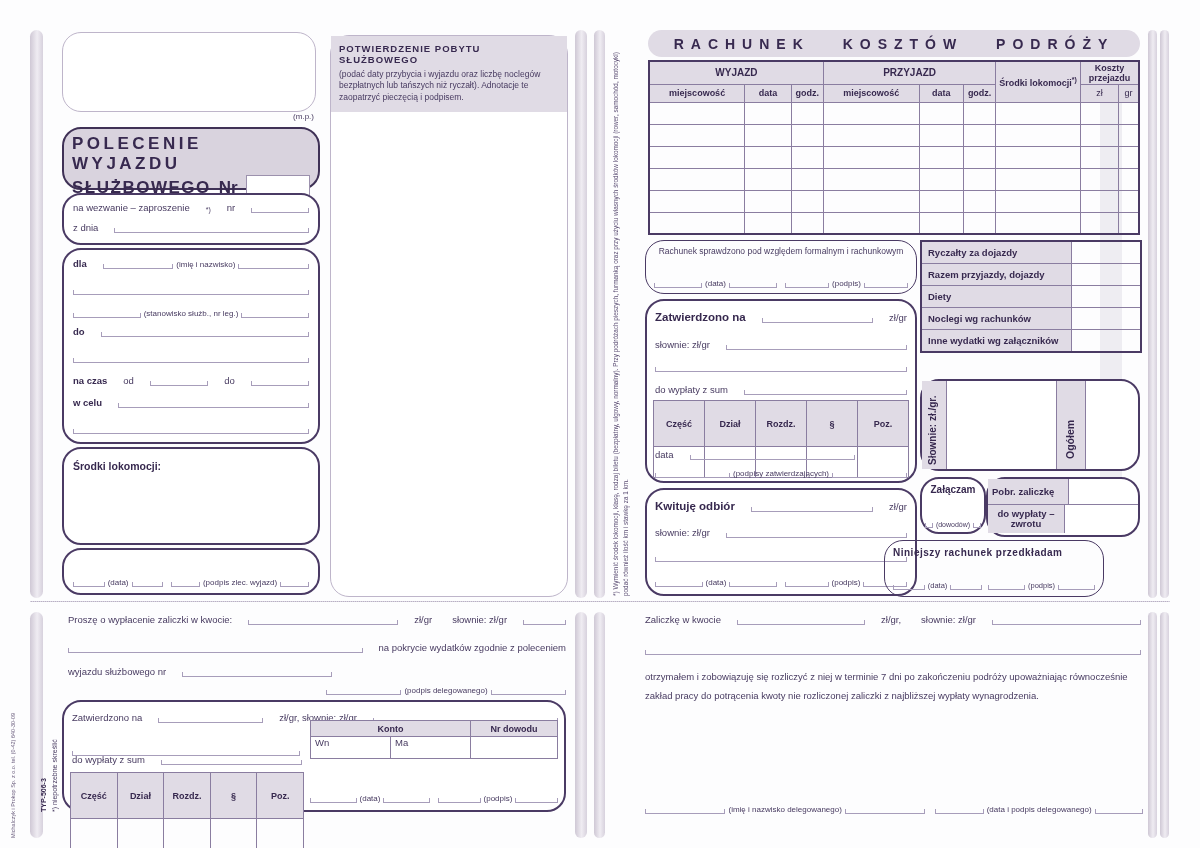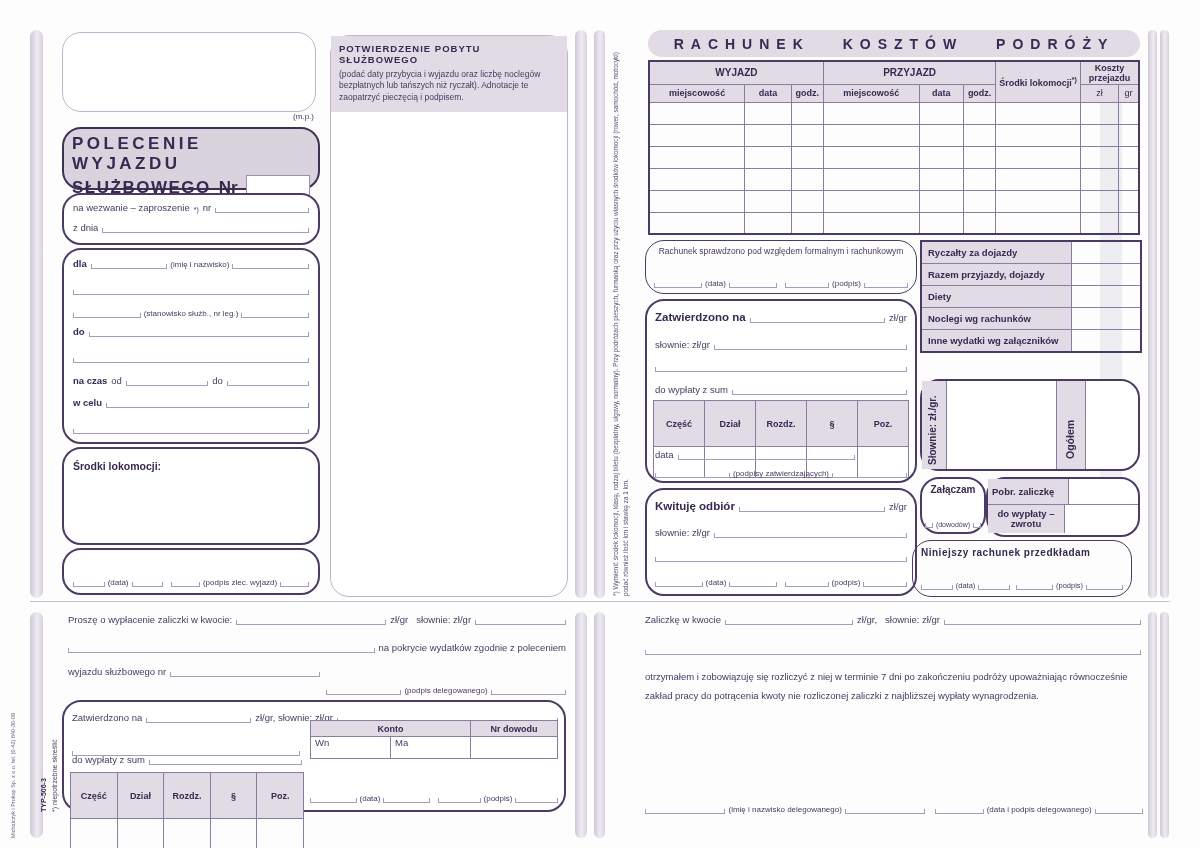--- a/index.html
+++ b/index.html
@@ -11,21 +11,21 @@
   .abs{position:absolute;border-radius:19px;}
   .b{font-weight:bold;color:var(--ink2);}
   .f6{font-size:6.4px}.f7{font-size:7px}.f75{font-size:7.5px}.f8{font-size:8px}.f85{font-size:8.5px}
   .f9{font-size:9px}.f95{font-size:9.5px}.f10{font-size:10px}.f105{font-size:10.5px}
   .f115{font-size:11.5px}.f14{font-size:14px}.f17{font-size:17px}
   .strip{background:linear-gradient(90deg,#cfc8d5,#efecf2 55%,#d7d1dd);}
   .band{background:rgba(140,130,160,0.13);}
   .bx{border:2px solid var(--bd);background:#fff;}
   .bx1{border:1px solid #beb5ca;background:#fff;}
   .shade{background:var(--sh);}
-  .row{display:flex;align-items:flex-end;gap:4px;}
+  .row{display:flex;align-items:flex-end;gap:16px;}
   .grow{flex:1;}
   .ln{display:inline-block;border-bottom:1px solid var(--ln);height:9px;position:relative;}
   .ln:before,.ln:after{content:"";position:absolute;bottom:0;width:1px;height:4px;background:var(--ln);}
   .ln:before{left:0}.ln:after{right:0}
   .ll{display:flex;align-items:flex-end;gap:3px;}
   .ll .seg{flex:1;border-bottom:1px solid var(--ln);height:5px;position:relative;}
   .ll .seg:before,.ll .seg:after{content:"";position:absolute;bottom:0;width:1px;height:4px;background:var(--ln);}
   .ll .seg:before{left:0}.ll .seg:after{right:0}
   .vt{position:absolute;transform:rotate(-90deg);transform-origin:0 0;white-space:nowrap;}
   .vtw{position:absolute;transform:rotate(-90deg);transform-origin:0 0;}
@@ -485,21 +485,21 @@
     <div style="display:flex;height:25px;border-bottom:1px solid var(--bd2)">
       <div class="shade b f95" style="width:76px;border-right:1px solid var(--bd2);display:flex;align-items:center;padding-left:4px">Pobr. zaliczkę</div>
       <div style="flex:1"></div>
     </div>
     <div style="display:flex;height:28px">
       <div class="shade b f95 ctr" style="width:76px;border-right:1px solid var(--bd2);display:flex;align-items:center;justify-content:center;line-height:1.1">do wypłaty – zwrotu</div>
       <div style="flex:1"></div>
     </div>
   </div>
 
-  <div class="abs" style="left:912px;top:540px;width:220px;height:57px;border:1.5px solid var(--bd);box-sizing:border-box">
+  <div class="abs" style="left:884px;top:540px;width:220px;height:57px;border:1.5px solid var(--bd);box-sizing:border-box">
     <div class="b f10" style="margin:6px 0 0 8px;letter-spacing:0.5px">Niniejszy rachunek przedkładam</div>
     <div class="row" style="position:absolute;left:8px;right:8px;bottom:6px;gap:6px">
       <span class="ll f75" style="flex:1">
           <span class="seg"></span>
           <span>(data)</span>
           <span class="seg"></span>
         </span>
       <span class="ll f75" style="flex:1.2">
           <span class="seg"></span>
           <span>(podpis)</span>

